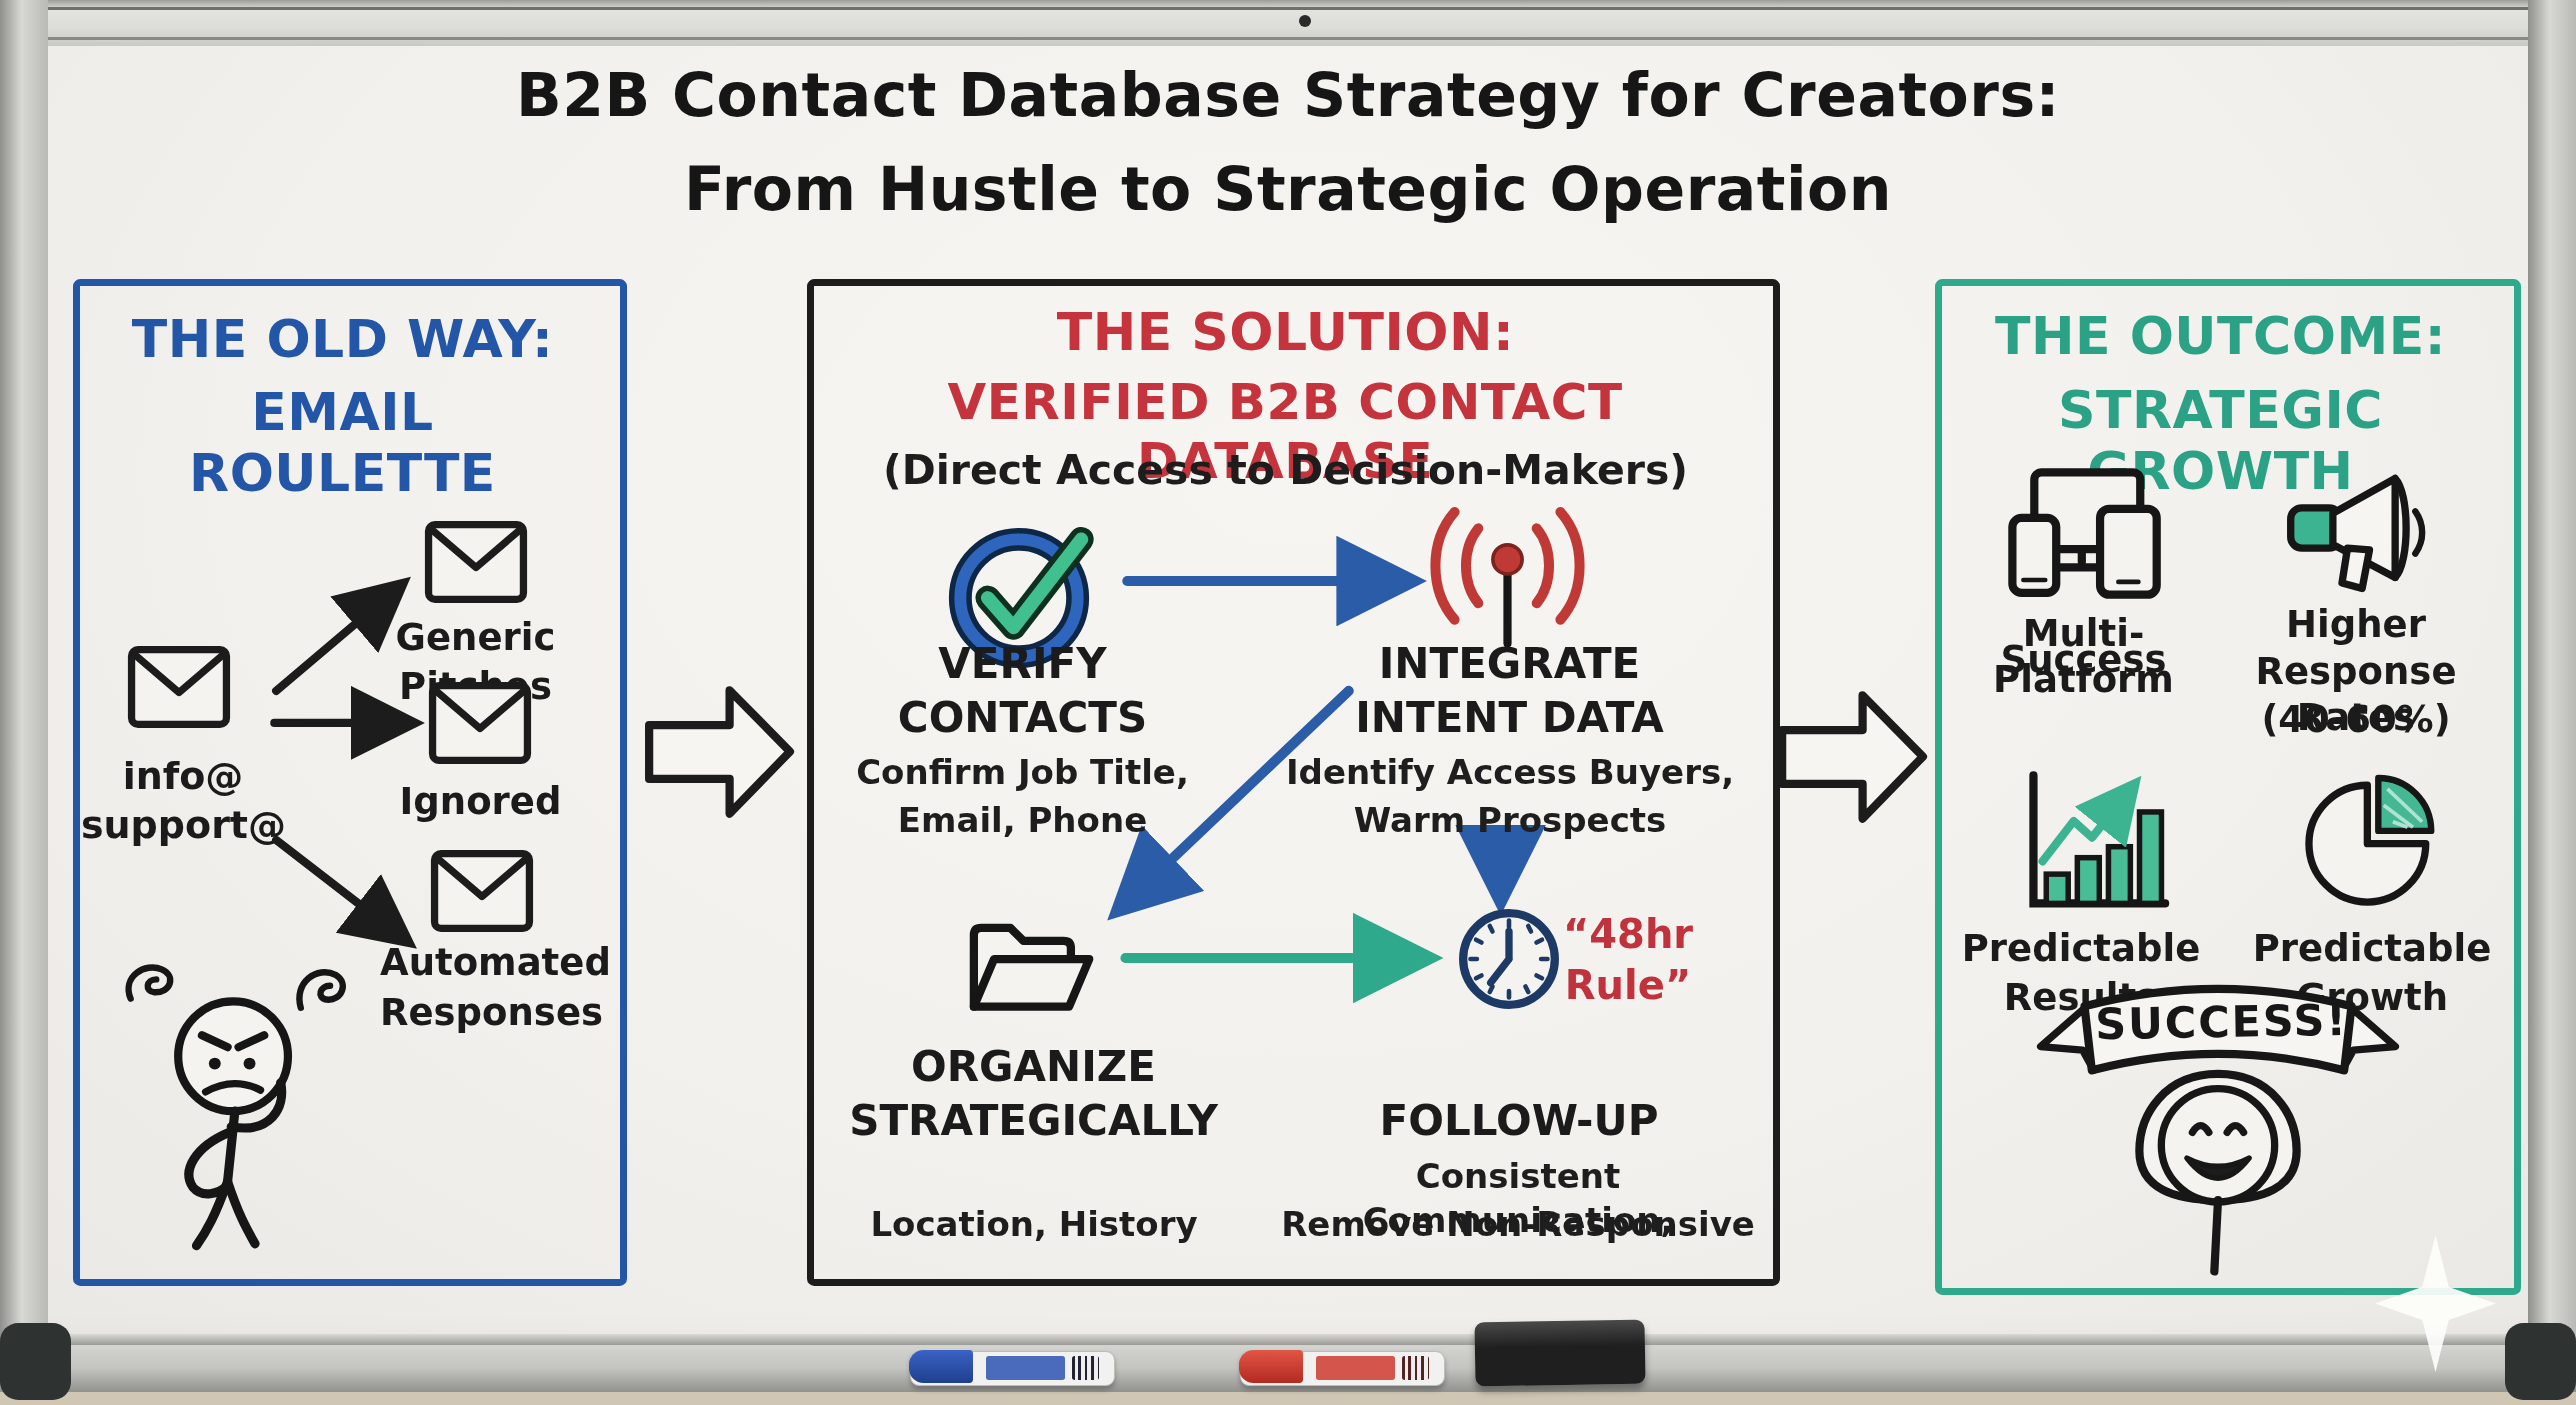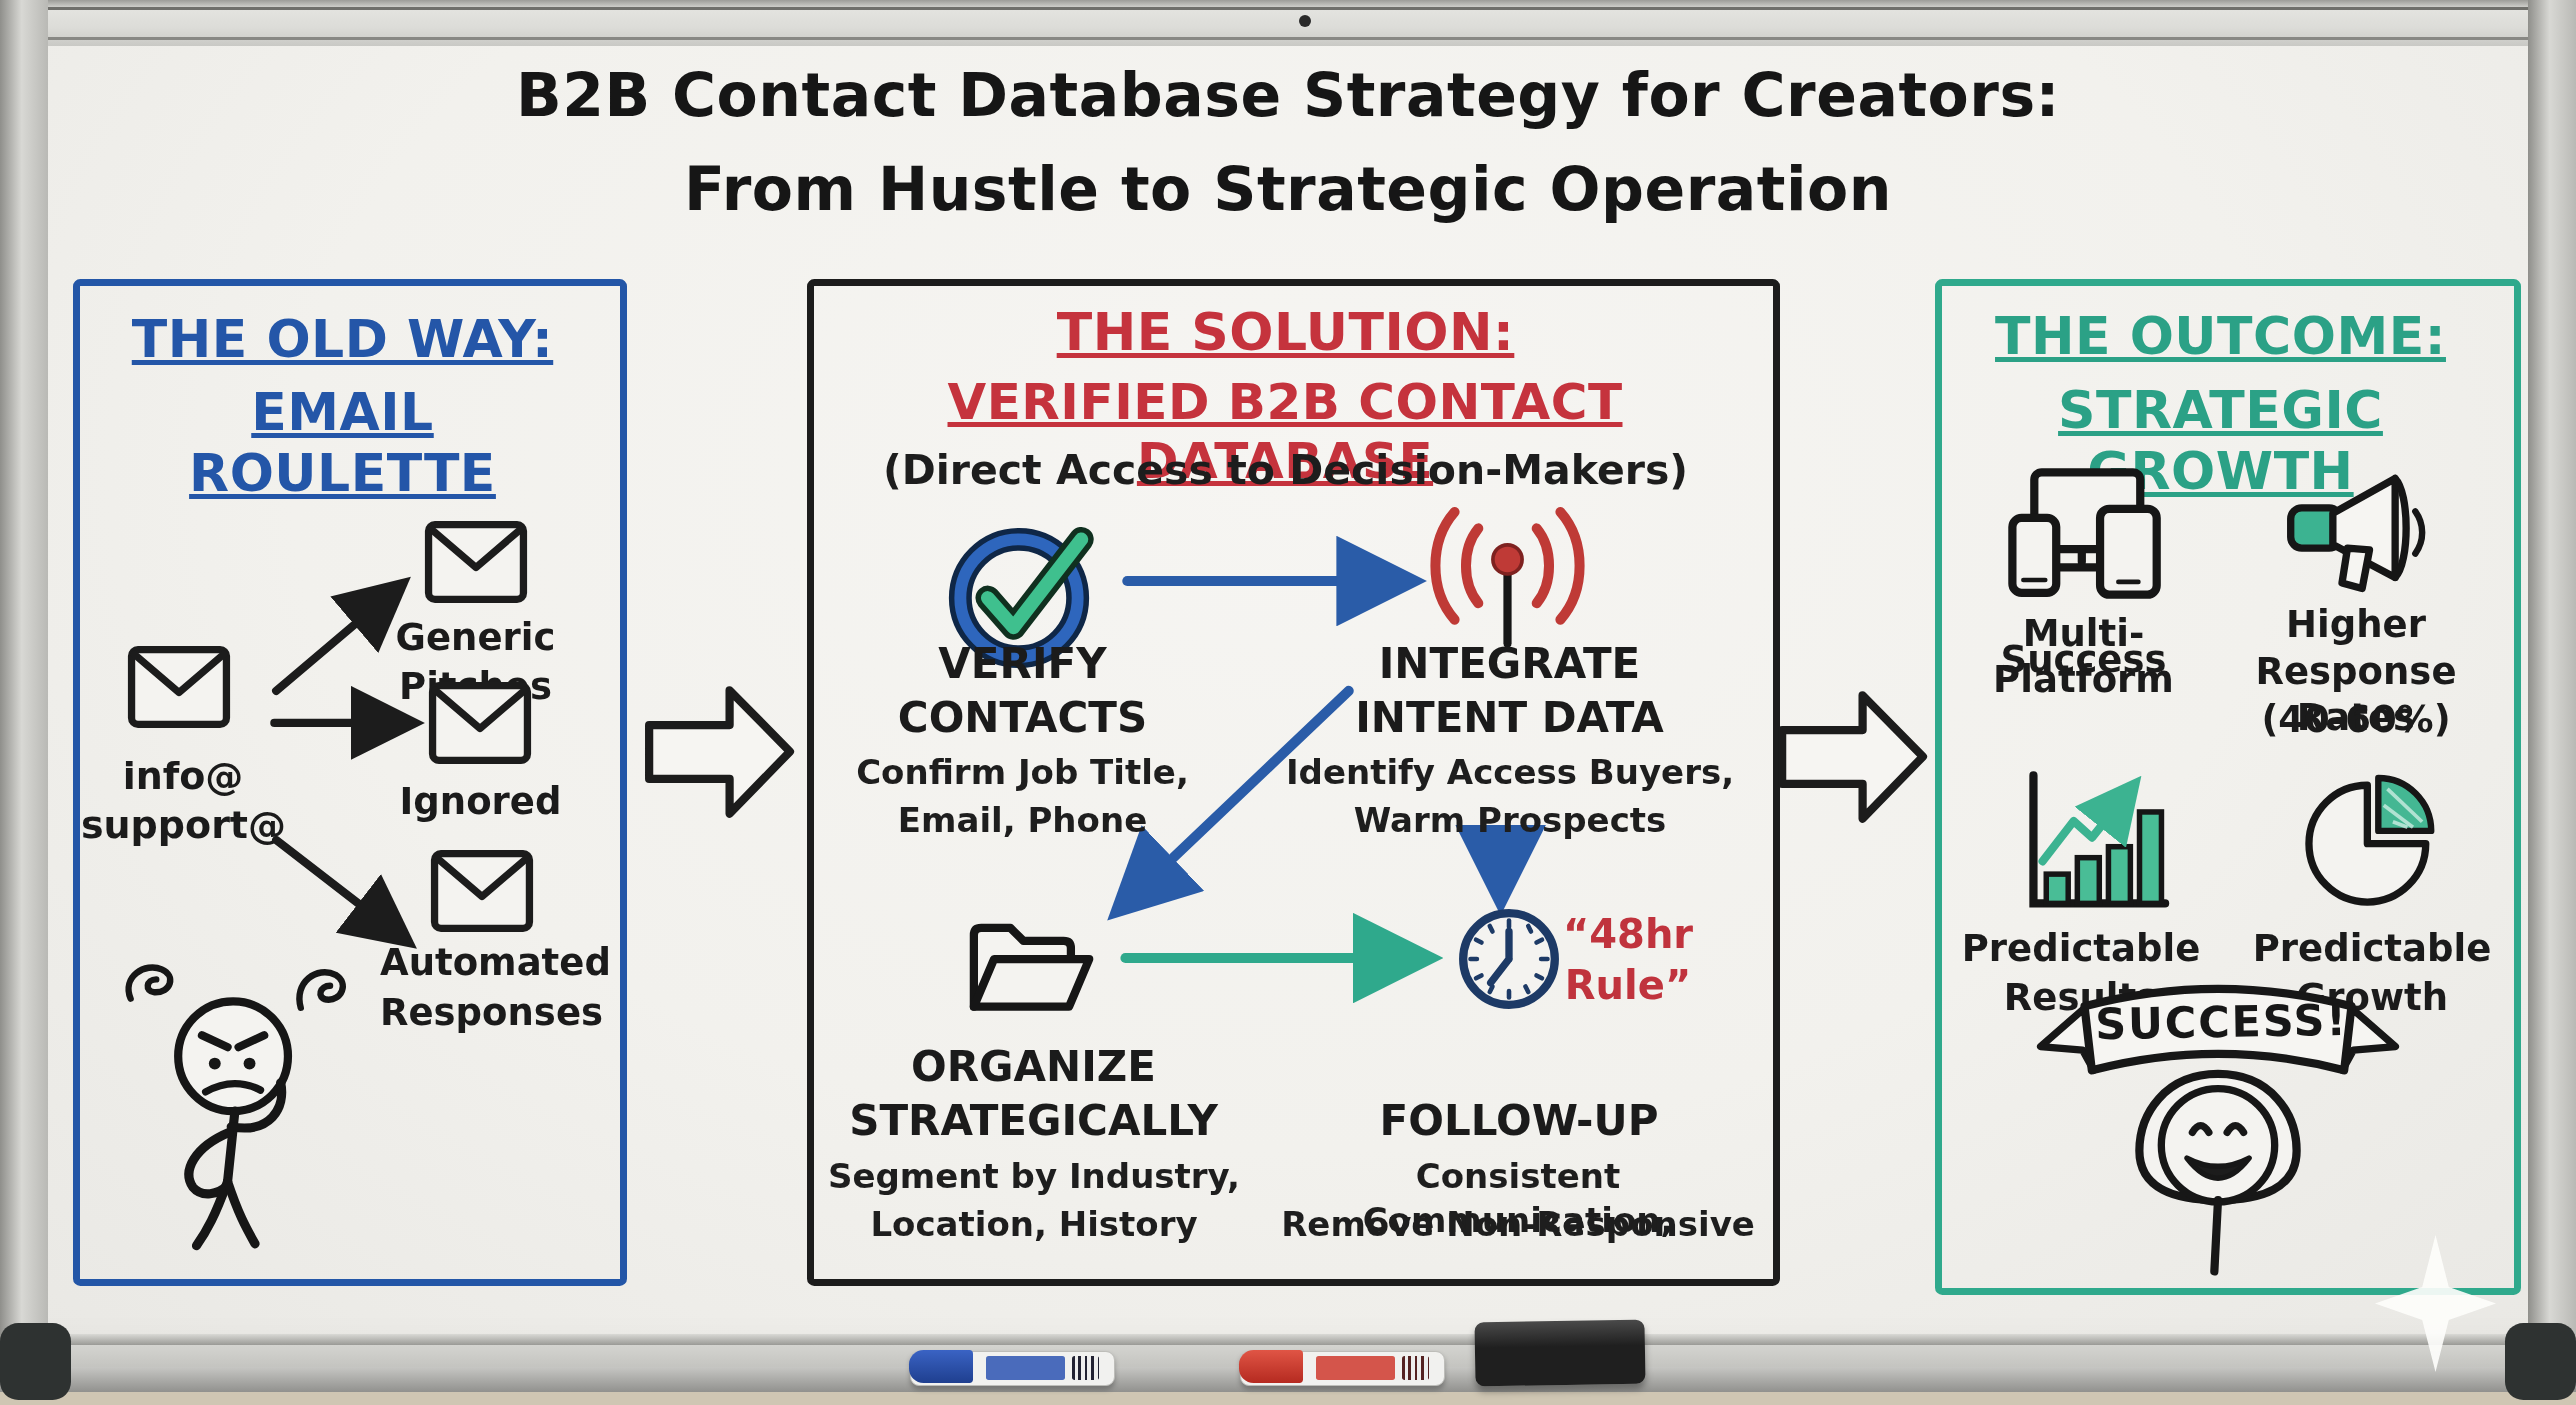--- a/index.html
+++ b/index.html
@@ -24,21 +24,21 @@
              background:linear-gradient(#c6c6c3,#8d8d8a);border-bottom:3.7px solid #6e6e6a;}
   .cornercap{position:absolute;width:71px;height:77px;background:#2e3231;border-radius:18.3px;top:1323px;}
   .wallstrip{position:absolute;left:0;top:1392px;width:2576px;height:12.8px;background:#cfc6b3;}
   
   .panel{position:absolute;border-radius:7.3px;background:transparent;}
   .p-left{left:73px;top:279px;width:540px;height:993px;border:7.3px solid #2356a7;}
   .p-mid{left:807px;top:279px;width:959px;height:993px;border:7.3px solid #1c1c1c;}
   .p-right{left:1935px;top:279px;width:572px;height:1002px;border:7.3px solid #2fa98c;}
   
   .t-title{font-size:60px;font-weight:700;letter-spacing:0.5px;color:#161616;}
-  .hdr{font-size:52px;font-weight:800;letter-spacing:0.5px;line-height:1.18;text-decoration:underline;}
+  .hdr{font-size:52px;font-weight:800;letter-spacing:0.5px;line-height:1.18;}
   .hdr-blue{color:#2456a8;}
   .hdr-red{color:#c5333d;}
   .hdr-teal{color:#2ba186;}
   .subhdr{font-size:41px;font-weight:700;color:#1d1d1d;}
   .stept{font-size:42px;font-weight:800;line-height:1.25;color:#1b1b1b;}
   .stepd{font-size:34px;font-weight:700;line-height:1.3;color:#1e1e1e;}
   .lbl{font-size:37px;font-weight:700;line-height:1.25;color:#1b1b1b;}
   .addr{font-size:38px;font-weight:700;line-height:1.3;color:#1b1b1b;}
   .rule48{font-size:40px;font-weight:800;color:#c0333d;line-height:1.2;}
   .banner-txt{font-size:43px;font-weight:800;letter-spacing:1.8px;color:#171717;}
@@ -226,21 +226,20 @@
   <div class="abs ctr stepd" style="left:803px;top:750px;width:439px;">Confirm Job Title,</div>
   <div class="abs ctr stepd" style="left:803px;top:798px;width:439px;">Email, Phone</div>
 
   <div class="abs ctr stept" style="left:1281px;top:638px;width:457px;">INTEGRATE</div>
   <div class="abs ctr stept" style="left:1281px;top:692px;width:457px;">INTENT DATA</div>
   <div class="abs ctr stepd" style="left:1272px;top:750px;width:476px;">Identify Access Buyers,</div>
   <div class="abs ctr stepd" style="left:1272px;top:798px;width:476px;">Warm Prospects</div>
 
   <div class="abs ctr stept" style="left:805px;top:1041px;width:457px;">ORGANIZE</div>
   <div class="abs ctr stept" style="left:805px;top:1095px;width:457px;">STRATEGICALLY</div>
-  <div class="abs ctr stepd" style="left:796px;top:1154px;width:476px;">Segment by Industry,</div>
   <div class="abs ctr stepd" style="left:796px;top:1202px;width:476px;">Location, History</div>
 
   <div class="abs ctr stept" style="left:1281px;top:1095px;width:476px;">FOLLOW-UP</div>
   <div class="abs ctr stepd" style="left:1273px;top:1154px;width:490px;">Consistent Communication,</div>
   <div class="abs ctr stepd" style="left:1273px;top:1202px;width:490px;">Remove Non-Responsive</div>
 
   <div class="abs" style="left:1773px;top:677px;">
     <svg width="160" height="160" viewBox="0 0 175 175">
       <polygon points="10,58 98,58 98,20 164,87 98,155 98,117 10,117" fill="#f6f5f2" stroke="#1c1c1c" stroke-width="9" stroke-linejoin="round"></polygon>
     </svg>

